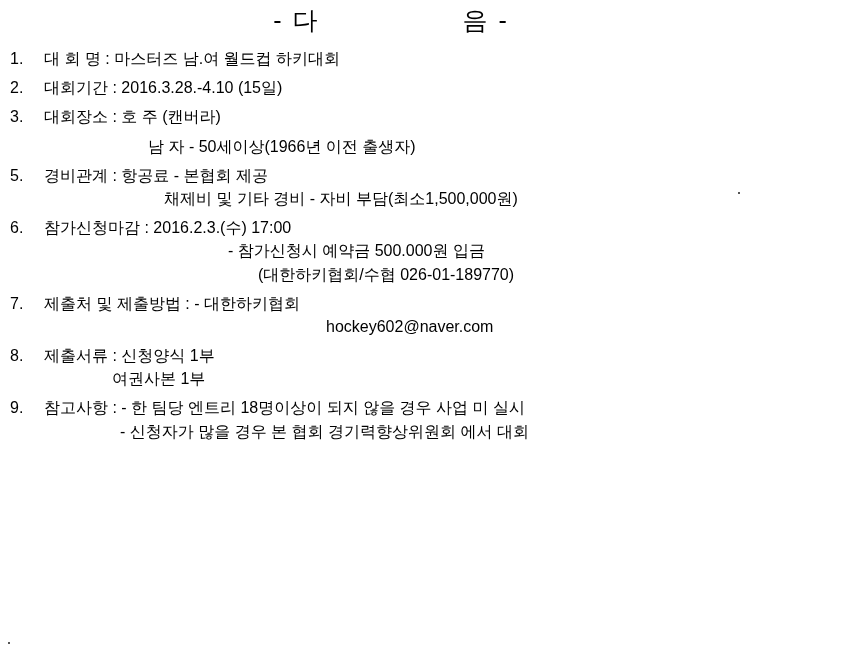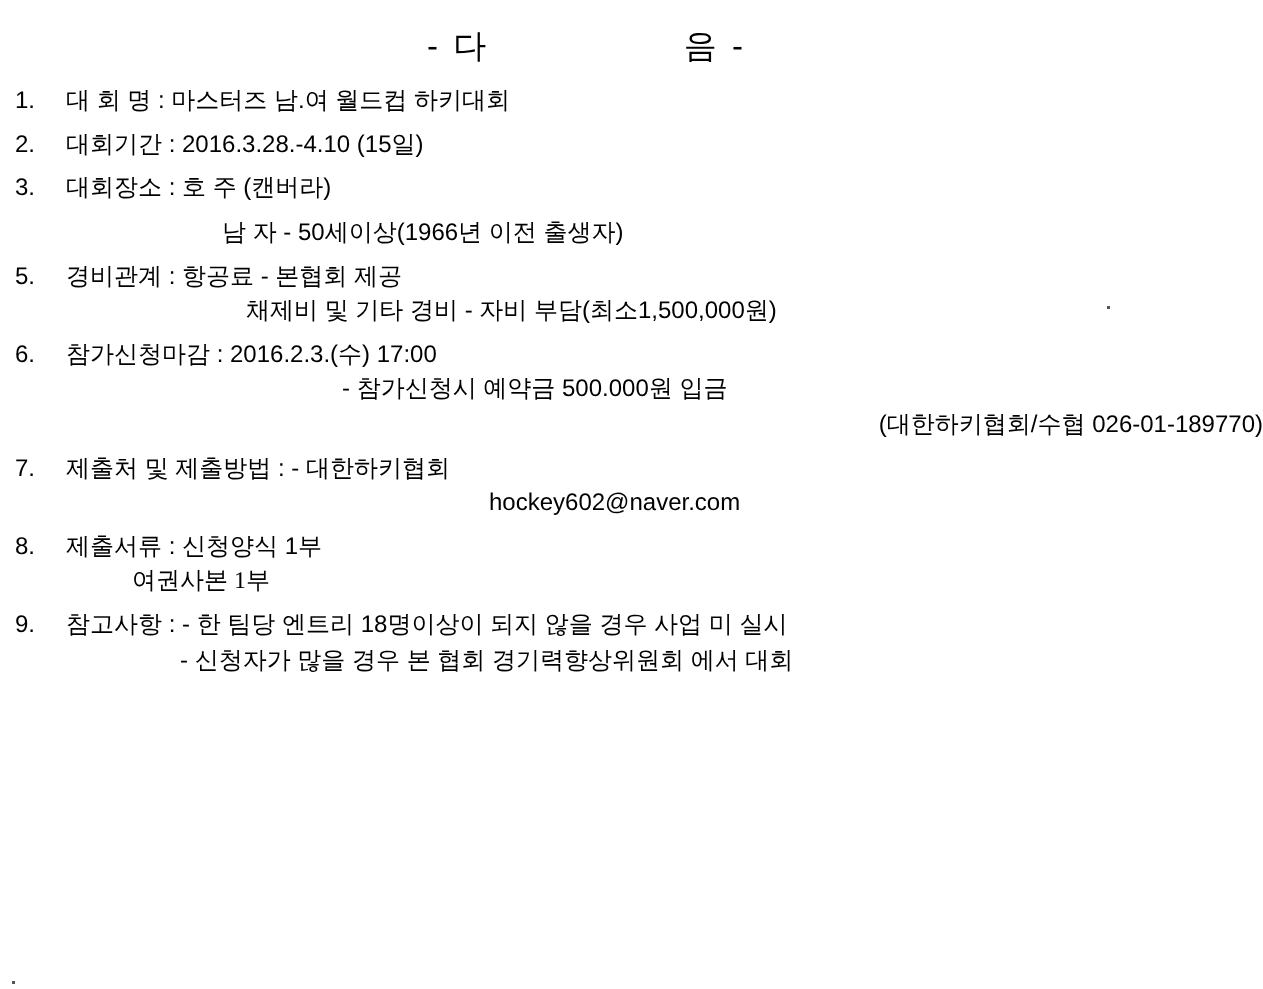--- a/index.html
+++ b/index.html
@@ -16,23 +16,23 @@
   }
   .page {
     position: relative;
     width: 842px;
     height: 659px;
     box-sizing: border-box;
     padding: 0;
   }
   .doc-title {
     text-align: center;
-    font-size: 22px;
+    font-size: 25px;
     letter-spacing: 2px;
-    margin: 16px 0 10px 0;
+    margin: 4px 0 10px 0;
     padding-right: 60px;
     white-space: pre;
   }
   .items {
     margin: 0;
     padding: 0;
   }
   .item {
     display: block;
     margin: 0 0 6px 0;
@@ -46,25 +46,25 @@
   .num {
     display: inline-block;
     width: 44px;
     text-align: left;
     padding-left: 10px;
     box-sizing: border-box;
   }
   .indent-1 { padding-left: 148px; }
   .indent-2 { padding-left: 120px; }
   .indent-3 { padding-left: 228px; }
-  .indent-4 { padding-left: 258px; text-align: right; }
+  .indent-4 { padding-left: 258px; }
   .indent-5 { padding-left: 280px; }
   .indent-6 { padding-left: 326px; }
   .indent-7 { padding-left: 164px; }
-  .indent-8 { padding-left: 88px; font-family: Liberation Serif, serif; }
+  .indent-8 { padding-left: 112px; }
   .dot-mark {
     position: absolute;
     width: 2px;
     height: 2px;
     background: #555;
   }
   .dot-a { right: 102px; top: 188px; }
   .dot-b { left: 8px; top: 638px; }
 </style>
 </head>

